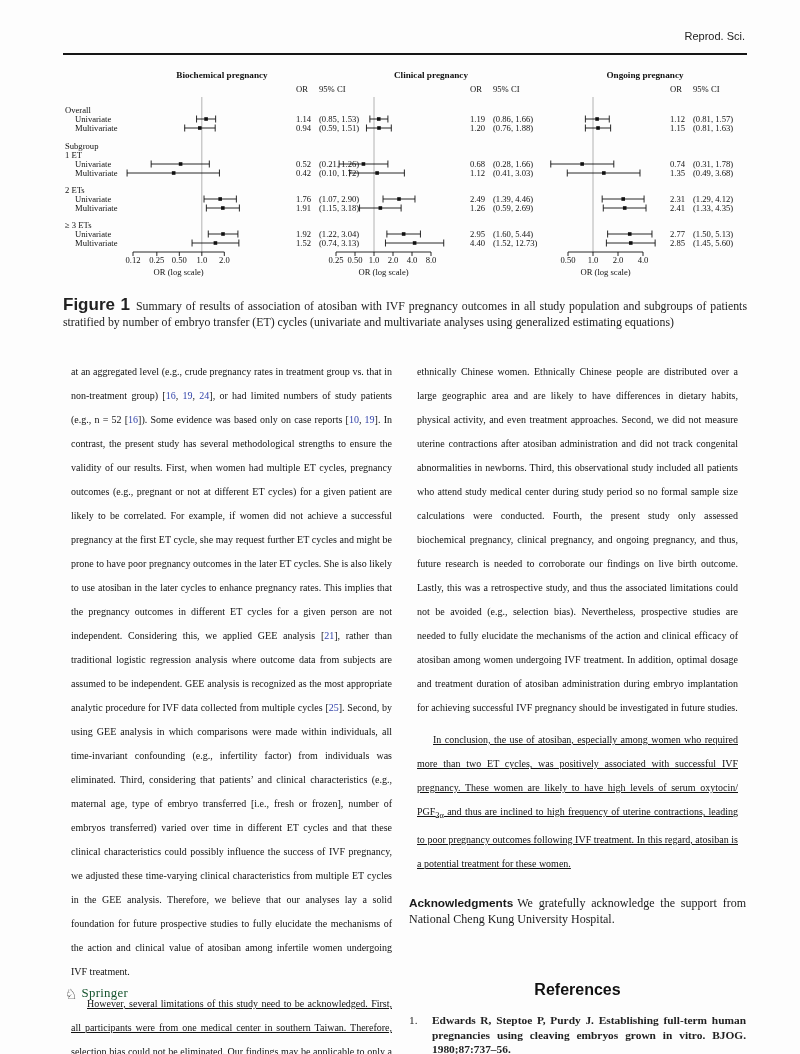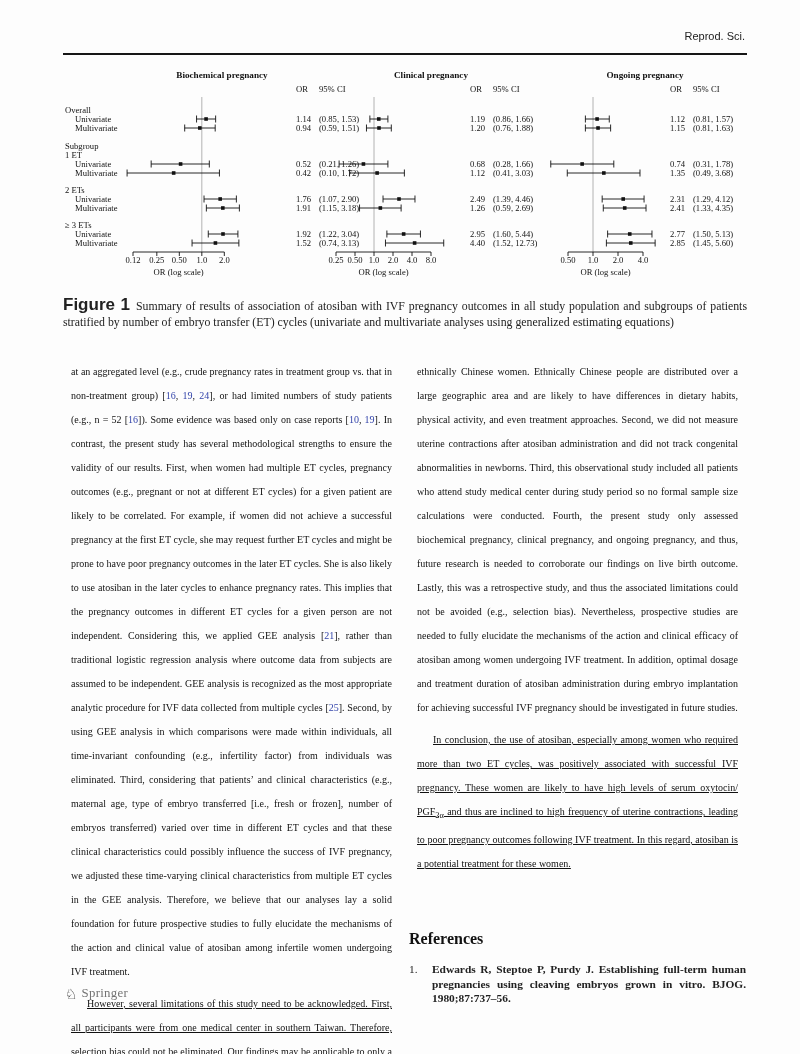--- a/index.html
+++ b/index.html
@@ -29,33 +29,33 @@
   }
   .col{width:337px;}
   .col p{
     margin:8px;font-size:10px;line-height:24px;text-align:justify;color:#111;
   }
   .col p.indent{text-indent:16px;text-decoration:underline;}
   .cite{color:#3344aa;}
   .ack{margin-top:20px;font-size:12px;line-height:15.6px;text-align:justify;}
   .ack b{font-family:"Liberation Sans",sans-serif;font-size:11.8px;padding-right:4px;}
   .refs-heading{
-    font-family:Liberation Serif, serif;font-weight:bold;font-size:16px;
-    margin:54px 0 14px 0;color:#111;
+    font-family:Liberation Sans, sans-serif;font-weight:bold;font-size:16px;
+    margin:54px 0 14px 0;color:#111;text-align:center;
   }
   .ref-item{display:flex;font-size:11.4px;line-height:14.6px;color:#222;}
   .ref-num{width:14px;flex:none;margin-right:9px;text-align:left;}
   .ref-text{text-align:justify;font-weight:bold;}
   .footer{
     position:absolute;left:65px;top:986px;display:flex;align-items:center;gap:4px;
   }
   .springer-glyph{
     font-family:"DejaVu Sans",sans-serif;font-size:14px;line-height:14px;color:#111;
   }
-  .springer-text{font-size:12.8px;color:#737373;letter-spacing:0.3px;}
+  .springer-text{font-size:12.8px;color:#14532d;letter-spacing:0.3px;}
   svg text{fill:#111;}
 </style>
 </head>
 <body>
 
 <div class="page">
 
   <div class="journal-header">Reprod. Sci.</div>
   <div class="header-rule"></div>
 
@@ -274,20 +274,21 @@
 
   <div class="article">
     <div class="col">
         <p>at an aggregated level (e.g., crude pregnancy rates in treatment group vs. that in non-treatment group) [<span class="cite">16</span>, <span class="cite">19</span>, <span class="cite">24</span>], or had limited numbers of study patients (e.g., n = 52 [<span class="cite">16</span>]). Some evidence was based only on case reports [<span class="cite">10</span>, <span class="cite">19</span>]. In contrast, the present study has several methodological strengths to ensure the validity of our results. First, when women had multiple ET cycles, pregnancy outcomes (e.g., pregnant or not at different ET cycles) for a given patient are likely to be correlated. For example, if women did not achieve a successful pregnancy at the first ET cycle, she may request further ET cycles and might be prone to have poor pregnancy outcomes in the later ET cycles. She is also likely to use atosiban in the later cycles to enhance pregnancy rates. This implies that the pregnancy outcomes in different ET cycles for a given person are not independent. Considering this, we applied GEE analysis [<span class="cite">21</span>], rather than traditional logistic regression analysis where outcome data from subjects are assumed to be independent. GEE analysis is recognized as the most appropriate analytic procedure for IVF data collected from multiple cycles [<span class="cite">25</span>]. Second, by using GEE analysis in which comparisons were made within individuals, all time-invariant confounding (e.g., infertility factor) from individuals was eliminated. Third, considering that patients’ and clinical characteristics (e.g., maternal age, type of embryo transferred [i.e., fresh or frozen], number of embryos transferred) varied over time in different ET cycles and that these clinical characteristics could possibly influence the success of IVF pregnancy, we adjusted these time-varying clinical characteristics from multiple ET cycles in the GEE analysis. Therefore, we believe that our analyses lay a solid foundation for future prospective studies to fully elucidate the mechanisms of the action and clinical value of atosiban among infertile women undergoing IVF treatment.</p>
         <p class="indent">However, several limitations of this study need to be acknowledged. First, all participants were from one medical center in southern Taiwan. Therefore, selection bias could not be eliminated. Our findings may be applicable to only a subset of</p>
       </div>
     <div class="col">
 
     <p>ethnically Chinese women. Ethnically Chinese people are distributed over a large geographic area and are likely to have differences in dietary habits, physical activity, and even treatment approaches. Second, we did not measure uterine contractions after atosiban administration and did not track congenital abnormalities in newborns. Third, this observational study included all patients who attend study medical center during study period so no formal sample size calculations were conducted. Fourth, the present study only assessed biochemical pregnancy, clinical pregnancy, and ongoing pregnancy, and thus, future research is needed to corroborate our findings on live birth outcome. Lastly, this was a retrospective study, and thus the associated limitations could not be avoided (e.g., selection bias). Nevertheless, prospective studies are needed to fully elucidate the mechanisms of the action and clinical efficacy of atosiban among women undergoing IVF treatment. In addition, optimal dosage and treatment duration of atosiban administration during embryo implantation for achieving successful IVF pregnancy should be investigated in future studies.</p>
         <p class="indent">In conclusion, the use of atosiban, especially among women who required more than two ET cycles, was positively associated with successful IVF pregnancy. These women are likely to have high levels of serum oxytocin/ PGF<sub>2α</sub> and thus are inclined to high frequency of uterine contractions, leading to poor pregnancy outcomes following IVF treatment. In this regard, atosiban is a potential treatment for these women.</p>
+        <div class="ack"><b>Acknowledgments</b><span>We gratefully acknowledge the support from National Cheng Kung University Hospital.</span></div>
         <div class="refs-heading">References</div>
         <div class="ref-item">
           <span class="ref-num">1.</span>
           <span class="ref-text">Edwards R, Steptoe P, Purdy J. Establishing full-term human pregnancies using cleaving embryos grown in vitro. BJOG. 1980;87:737–56.</span>
         </div>
       </div>
   </div>
 
   <div class="footer">
     <span class="springer-glyph">♘</span>

